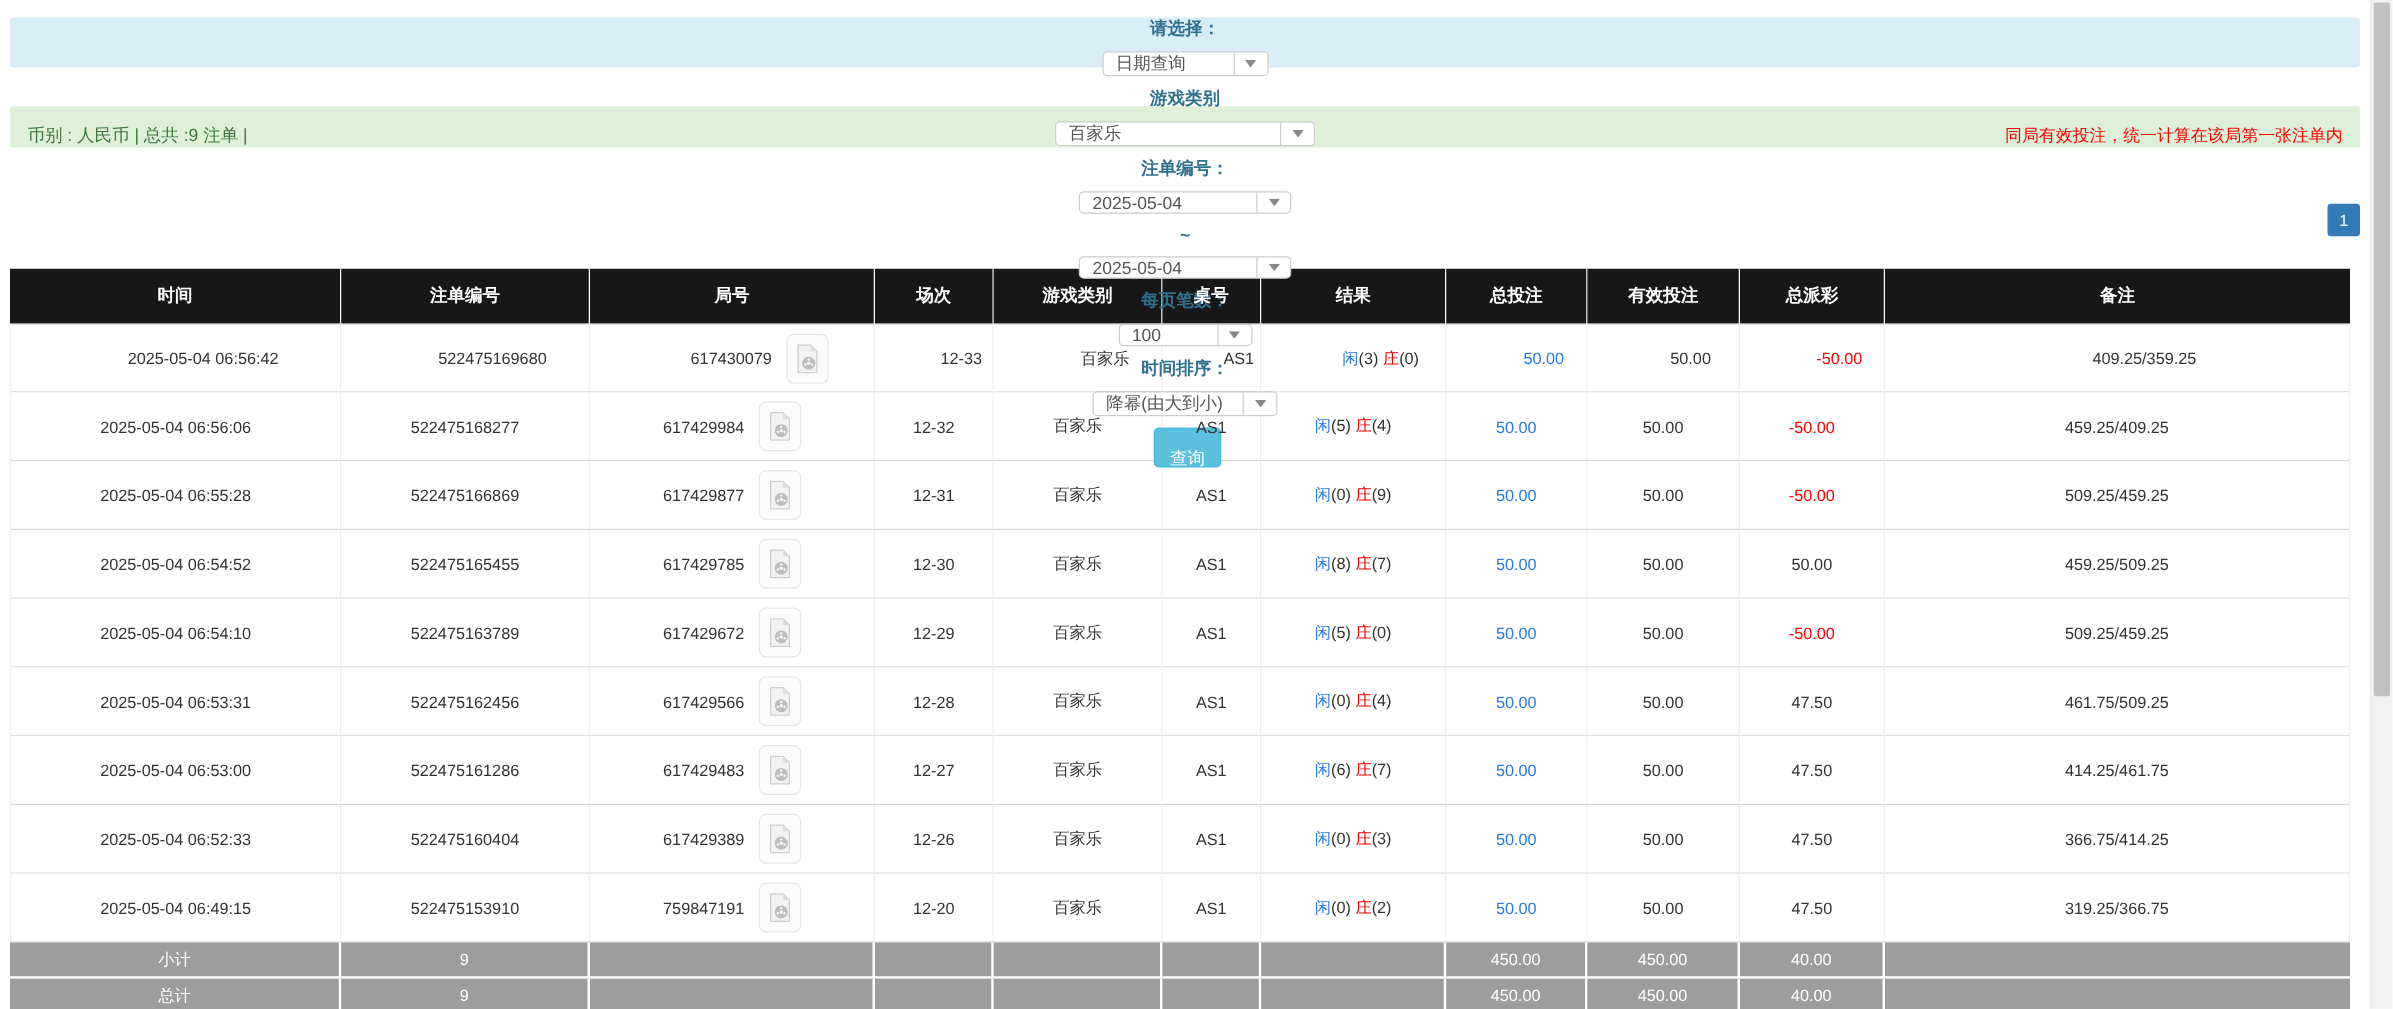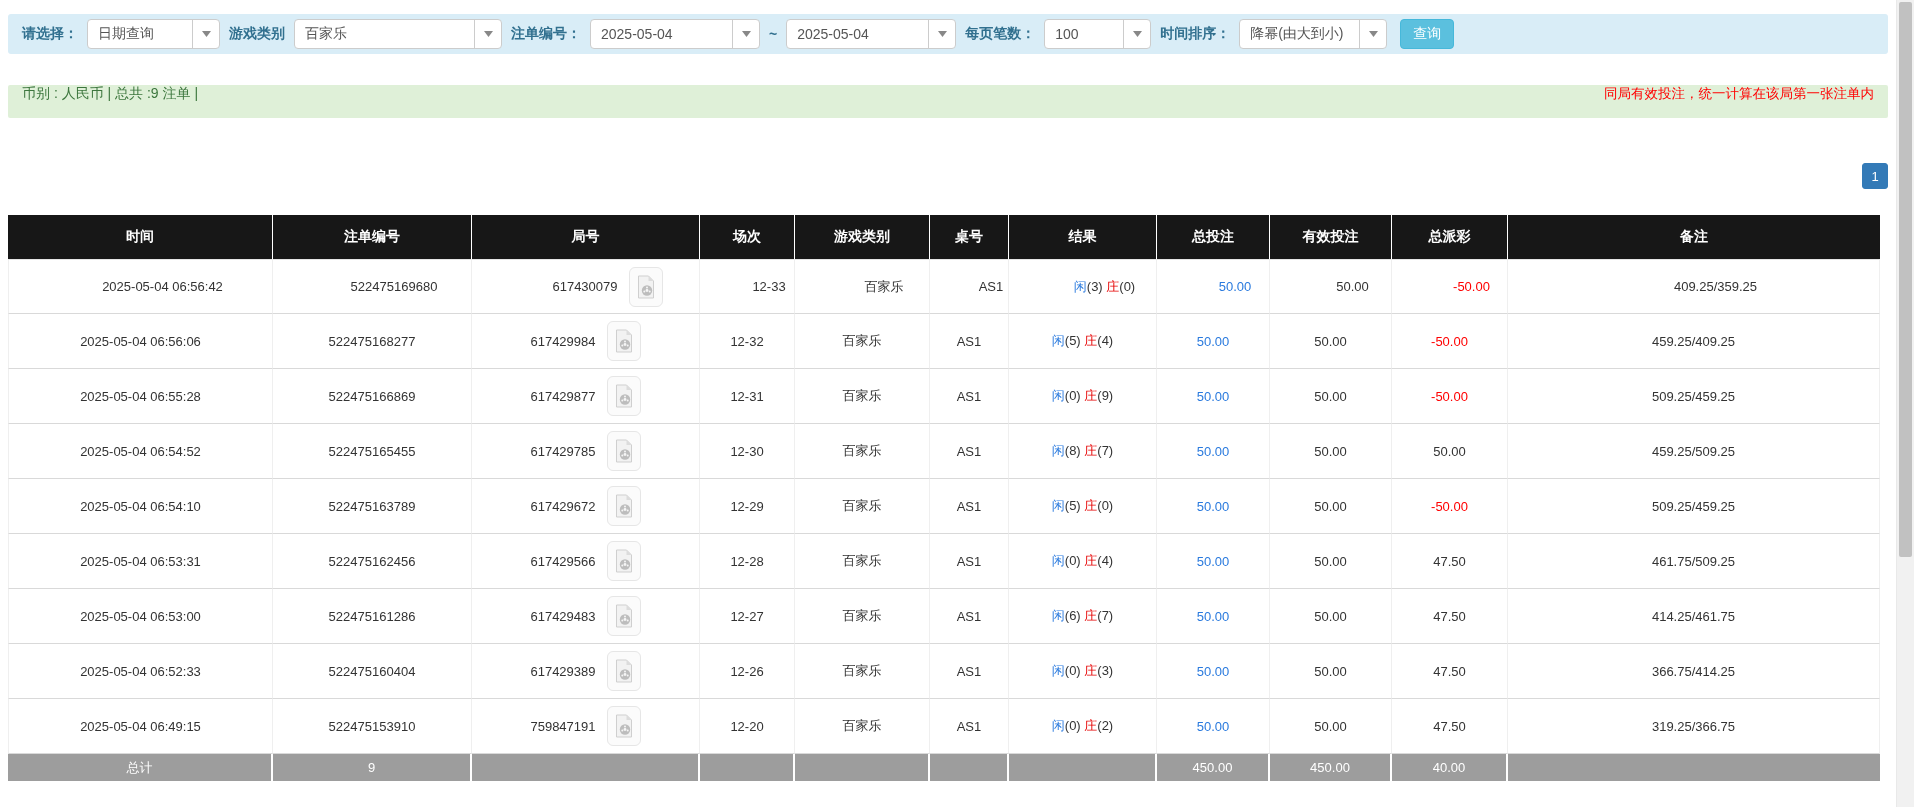--- a/index.html
+++ b/index.html
@@ -2,37 +2,37 @@
 <html><head>
 <meta charset="utf-8">
 <style>
   * { margin:0; padding:0; box-sizing:border-box; }
   html,body { width:1914px; height:807px; overflow:hidden; background:#fff;
     font-family:"Liberation Sans","DejaVu Sans",sans-serif; }
   .page { position:absolute; left:0; top:0; width:1896px; padding:14px 8px 0 8px; }
 
   
   .toolbar { background:#d9edf7; border-radius:3px; height:40px; display:flex;
-    align-items:center; padding:0 14px; gap:9px; }
+    align-items:center; padding:0 14px; gap:9px;flex-direction:column; }
   .lbl { color:#31708f; font-weight:bold; font-size:14px; white-space:nowrap; }
   .tilde { color:#31708f; font-weight:bold; font-size:14px; }
   .select { background:#fff; border:1px solid #ccc; border-radius:4px; height:30px;
     display:flex; align-items:center; cursor:pointer; }
   .select .val { flex:1; padding:0 10px; font-size:14px; color:#555; white-space:nowrap;
     overflow:hidden; }
   .select .arrow-box { width:27px; align-self:stretch; border-left:1px solid #ccc;
     display:flex; align-items:center; justify-content:center; color:#8a8a8a; font-size:9px; }
   .w-type{width:133px;} .w-game{width:208px;} .w-date{width:170px;}
   .w-size{width:107px;} .w-sort{width:148px;}
   .query-btn { background:#5bc0de; border:1px solid #46b8da; color:#fff; font-size:14px;
-    border-radius:4px; height:30px; padding:4px 12px; cursor:pointer; margin-left:4px; }
+    border-radius:4px; height:30px; padding:15px 12px; cursor:pointer; margin-left:4px; }
 
   
   .summary-bar { margin-top:31px; background:#dff0d8; height:33px; display:flex;
-    align-items:flex-start; justify-content:space-between; padding:0 14px; border-radius:2px;gap:34px; }
+    align-items:flex-end; justify-content:space-between; padding:0 14px; border-radius:2px;gap:34px; }
   .summary-left { color:#3c763d; font-size:14px; }
   .summary-right { color:#ff0000; font-size:13.5px; }
 
   
   .pagination { margin-top:45px; height:27px; display:flex; justify-content:flex-end; }
   .page-btn { min-width:26px; height:26px; background:#337ab7; border:1px solid #337ab7;
     color:#fff; font-size:13px; border-radius:3px; cursor:pointer; }
 
   
   table { margin-top:25px; width:1872px; table-layout:fixed; border-collapse:separate;
@@ -452,20 +452,33 @@
       <span class="banker">庄</span><span class="score">(2)</span>
     </td>
     <td class="blue">50.00</td>
     <td>50.00</td>
     <td>47.50</td>
     <td>319.25/366.75</td>
   </tr>
 </tbody>
     <tfoot>
       <tr>
+        <td>小计</td>
+        <td>9</td>
+        <td></td>
+          <td></td>
+        <td></td>
+          <td></td>
+        <td></td>
+        <td>450.00</td>
+        <td>450.00</td>
+        <td>40.00</td>
+        <td></td>
+      </tr>
+      <tr>
         <td>总计</td>
         <td>9</td>
         <td></td>
           <td></td>
         <td></td>
           <td></td>
         <td></td>
         <td>450.00</td>
         <td>450.00</td>
         <td>40.00</td>

